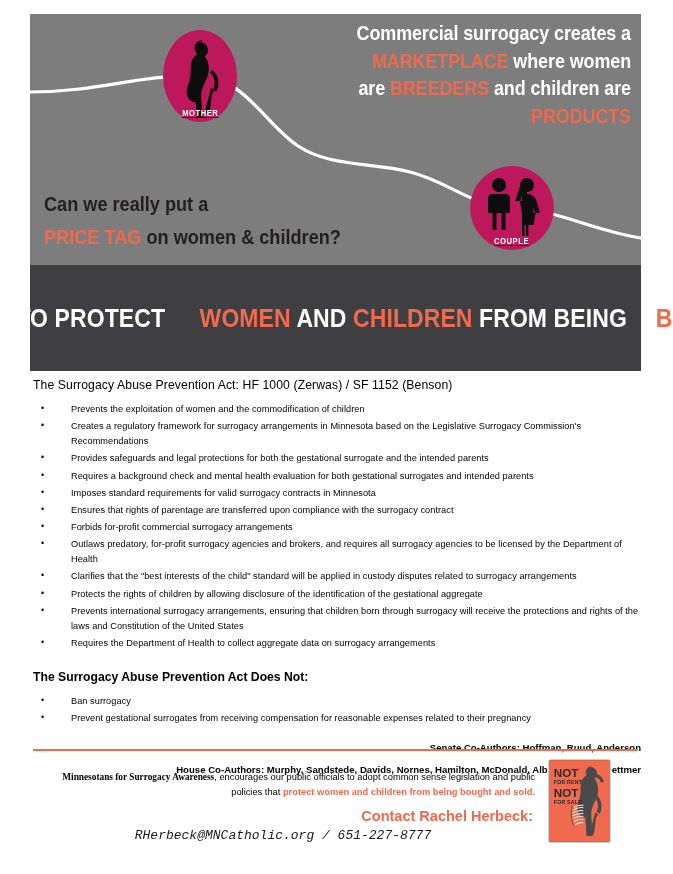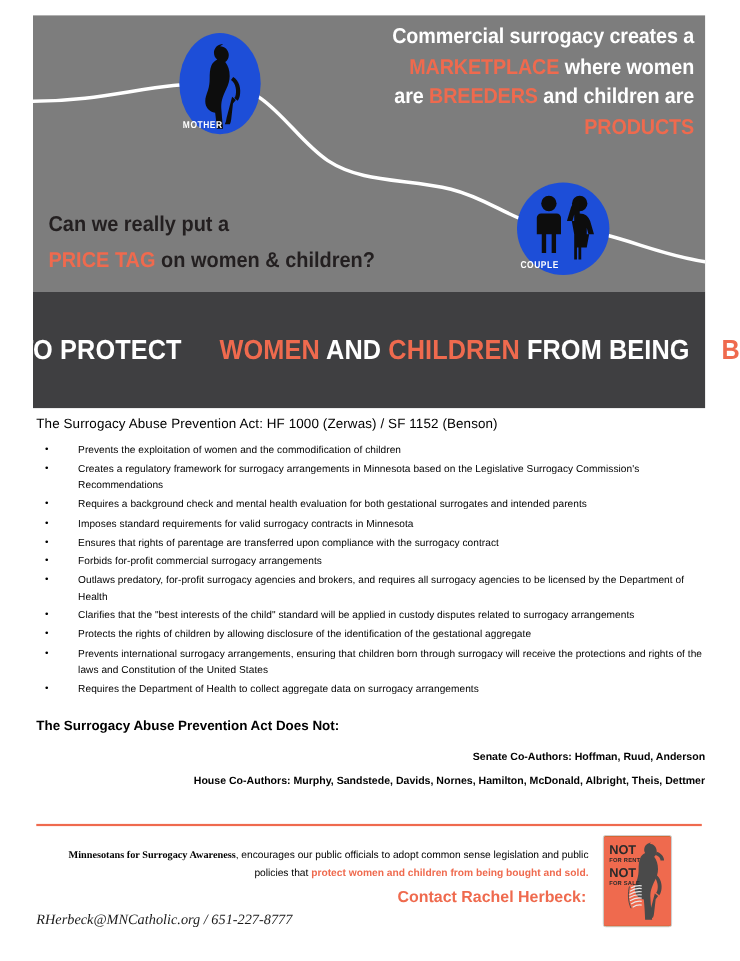--- a/index.html
+++ b/index.html
@@ -22,23 +22,25 @@
     left: 30px; top: 14px;
     width: 611px; height: 251px;
     background: #7d7d7d;
     overflow: hidden;
   }
   .hero-svg { position: absolute; left: 0; top: 0; width: 611px; height: 251px; }
 
   .node {
     position: absolute;
     border-radius: 50%;
-    background: #1d4ed8;
+    background: #be185d;
     display: flex;
     align-items: flex-end;
+    justify-content: center;
+    text-decoration: underline;
   }
   .node-label {
     font-family: "Liberation Sans Narrow", "Liberation Sans", sans-serif;
     font-weight: 700;
     color: #ffffff;
     font-size: 9px;
     letter-spacing: 0.6px;
     transform: scaleX(0.85);
     margin-bottom: 4px;
     line-height: 1;
@@ -200,22 +202,22 @@
     text-align: right;
     font-family: "Liberation Sans Narrow", "Liberation Sans", sans-serif;
     font-weight: 700;
     font-size: 14.5px;
     color: #ef6a4e;
   }
   .contact-sub {
     position: absolute;
     left: 0; top: 66px;
     width: 500px;
-    text-align: left;
-    font-family: Liberation Serif, serif;
+    text-align: center;
+    font-family: Liberation Mono, monospace;
     font-style: italic;
     font-size: 13px;
     color: #1a1a1a;
   }
 
   
   .badge {
     position: absolute;
     left: 515px; top: -3px;
     width: 63px; height: 84px;
@@ -303,33 +305,38 @@
     <span class="b-accent">BOUGHT</span><span> AND </span><span class="b-accent">SOLD</span>
   </div>
 </div>
 
 <div class="body-wrap">
   <div class="act-title">The Surrogacy Abuse Prevention Act: HF 1000 (Zerwas) / SF 1152 (Benson)</div>
 
   <ul class="bullets" id="main-bullets">
       <li><span>Prevents the exploitation of women and the commodification of children</span></li>
       <li><span>Creates a regulatory framework for surrogacy arrangements in Minnesota based on the Legislative Surrogacy Commission's Recommendations</span></li>
+      <li><span>Provides safeguards and legal protections for both the gestational surrogate and the intended parents</span></li>
       <li><span>Requires a background check and mental health evaluation for both gestational surrogates and intended parents</span></li>
       <li><span>Imposes standard requirements for valid surrogacy contracts in Minnesota</span></li>
       <li><span>Ensures that rights of parentage are transferred upon compliance with the surrogacy contract</span></li>
       <li><span>Forbids for-profit commercial surrogacy arrangements</span></li>
       <li><span>Outlaws predatory, for-profit surrogacy agencies and brokers, and requires all surrogacy agencies to be licensed by the Department of Health</span></li>
       <li><span>Clarifies that the "best interests of the child" standard will be applied in custody disputes related to surrogacy arrangements</span></li>
       <li><span>Protects the rights of children by allowing disclosure of the identification of the gestational aggregate</span></li>
       <li><span>Prevents international surrogacy arrangements, ensuring that children born through surrogacy will receive the protections and rights of the laws and Constitution of the United States</span></li>
       <li><span>Requires the Department of Health to collect aggregate data on surrogacy arrangements</span></li>
     </ul>
 
   <div class="sub-title">The Surrogacy Abuse Prevention Act Does Not:</div>
 
+  <ul class="bullets" id="does-not-bullets">
+      <li><span>Ban surrogacy</span></li>
+      <li><span>Prevent gestational surrogates from receiving compensation for reasonable expenses related to their pregnancy</span></li>
+    </ul>
 
   <div class="coauth">Senate Co-Authors: Hoffman, Ruud, Anderson</div>
   <div class="coauth second">House Co-Authors: Murphy, Sandstede, Davids, Nornes, Hamilton, McDonald, Albright, Theis, Dettmer</div>
 </div>
 
 <div class="divider"></div>
 
 <div class="footer">
   <div class="footer-text">
     <b>Minnesotans for Surrogacy Awareness</b><span>, encourages our public officials to adopt common sense legislation and public policies that </span><span class="accent">protect women and children from being bought and sold.</span>

